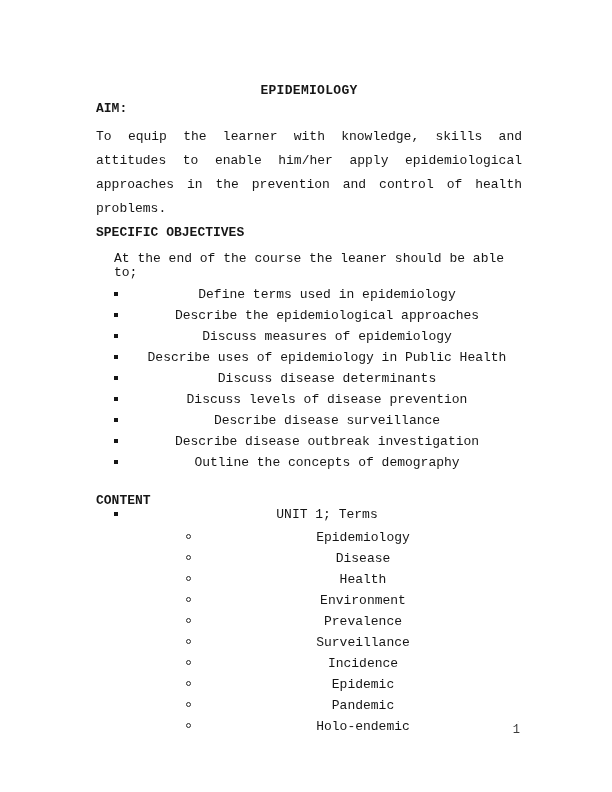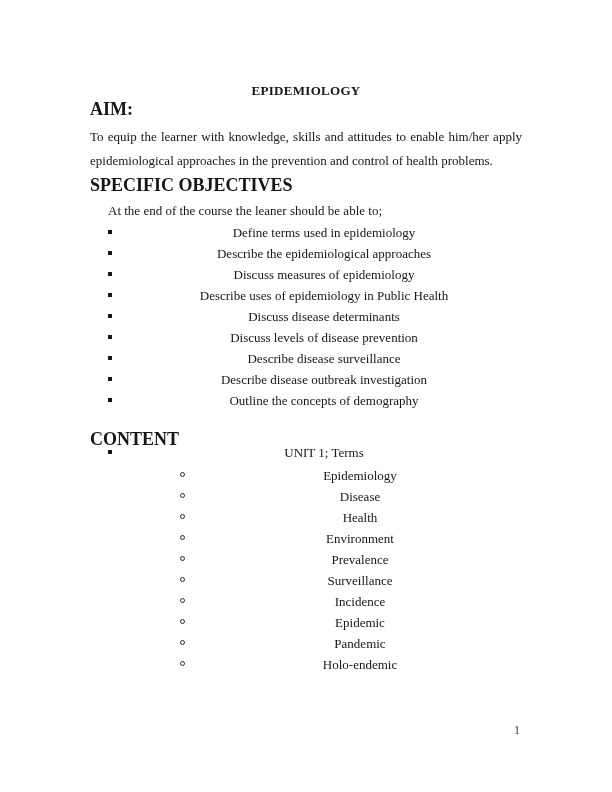--- a/index.html
+++ b/index.html
@@ -1,39 +1,40 @@
 <!DOCTYPE html>
 <html><head>
 <meta charset="utf-8">
 <style>
   html, body { margin: 0; padding: 0; background: #ffffff; }
   .page {
     position: relative;
     width: 612px;
     height: 792px;
     background: #ffffff;
-    font-family: Liberation Serif, serif;
+    font-family: Liberation Mono, monospace;
     font-size: 13px;
     color: #161616;
     overflow: hidden;
     box-sizing: border-box;
+    padding-left: 6px;
   }
   .content { padding: 84px 90px 0 90px; }
 
   .doc-title {
     margin: 0 0 4px 0;
     font-size: 13px;
     font-weight: bold;
     text-align: center;
     line-height: 14px;
     letter-spacing: 0.3px;
   }
   .heading {
     margin: 0;
-    font-size: 18px;
+    font-size: 13px;
     font-weight: bold;
     line-height: 14px;
   }
   .heading.specific { margin-top: 3px; }
   .heading.content-h { margin-top: 24px; }
 
   .body-paragraph {
     margin: 9px 0 5px 0;
     line-height: 24px;
     text-align: justify;

